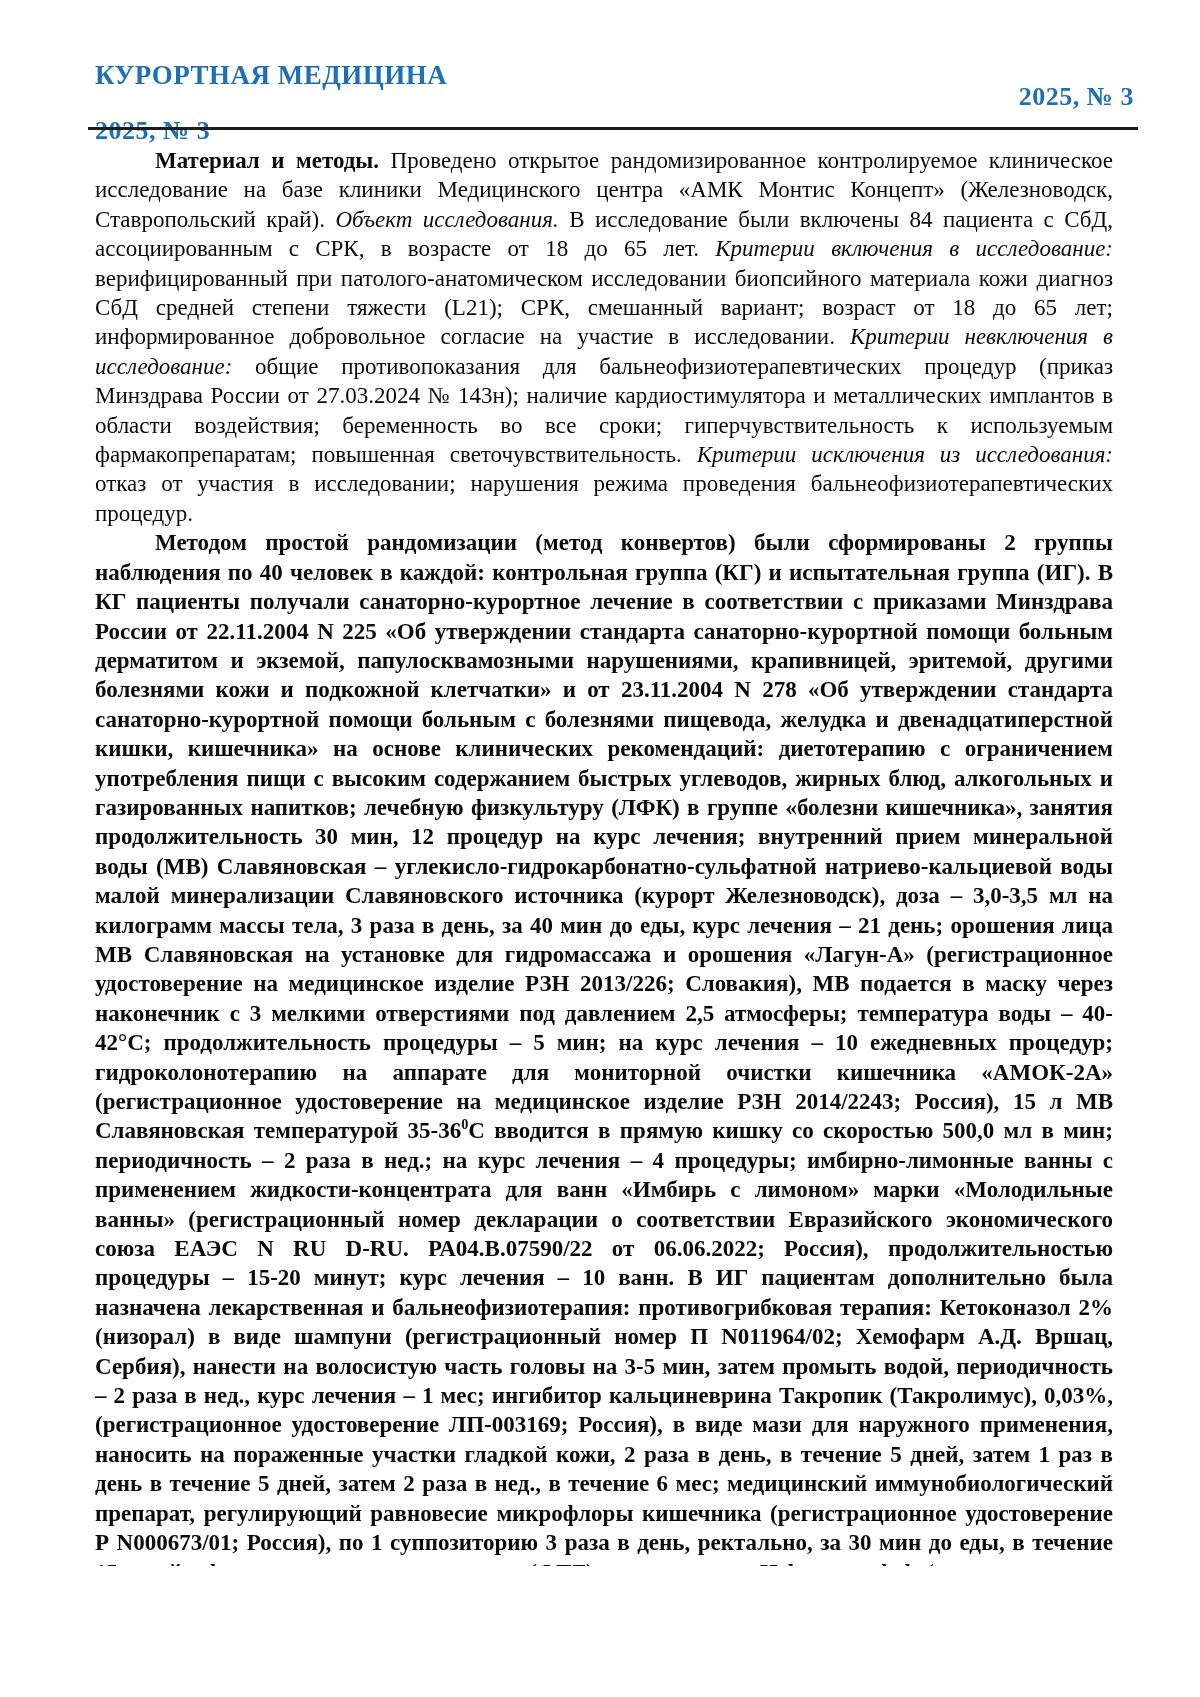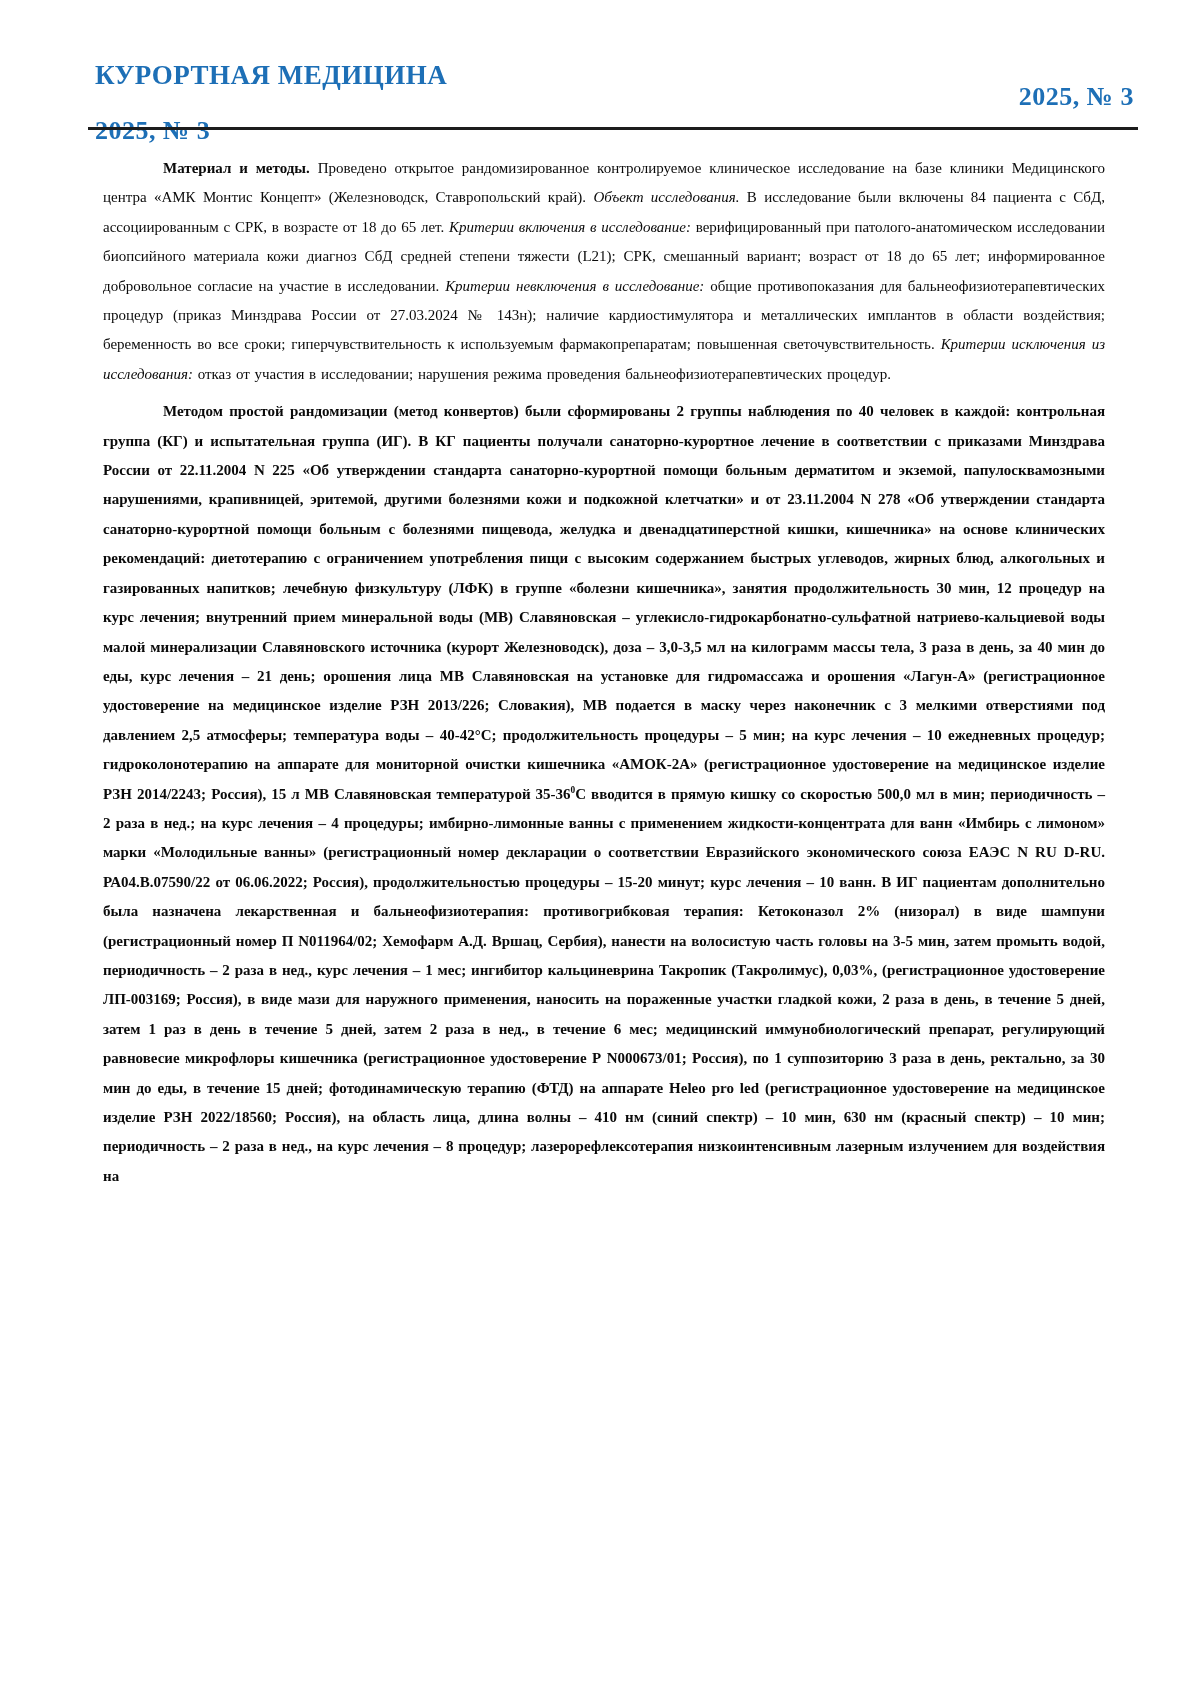--- a/index.html
+++ b/index.html
@@ -49,22 +49,22 @@
   }
   main.bodytext {
     position: absolute;
     left: 95px;
     top: 146px;
     width: 1018px;
     height: 1420px;
     overflow: hidden;
   }
   p.para {
-    margin: 8px;
-    font-size: 15px;
+    margin: 0;
+    font-size: 23px;
     line-height: 29.4px;
     text-align: justify;
     text-indent: 60px;
     word-spacing: 1px;
   }
   p.para-last { text-align-last: justify; font-weight: bold; }
   p.para b { font-weight: bold; }
   p.para i { font-style: italic; }
   p.para sup { font-size: 0.62em; line-height: 0; vertical-align: super; }
   .pageno {

